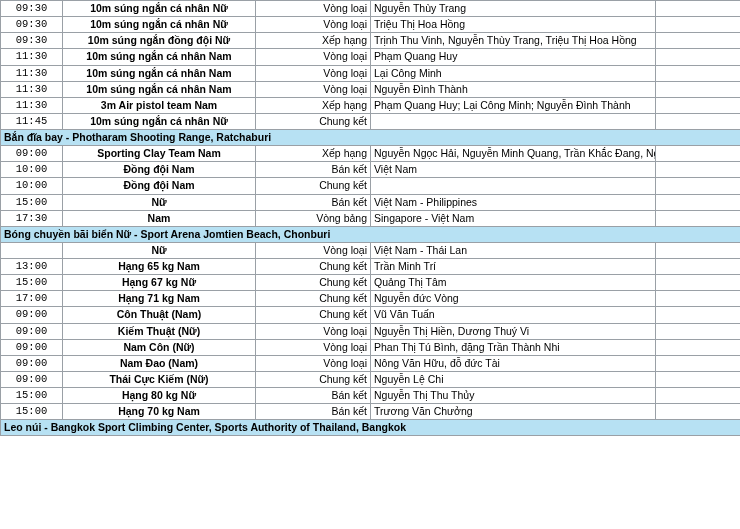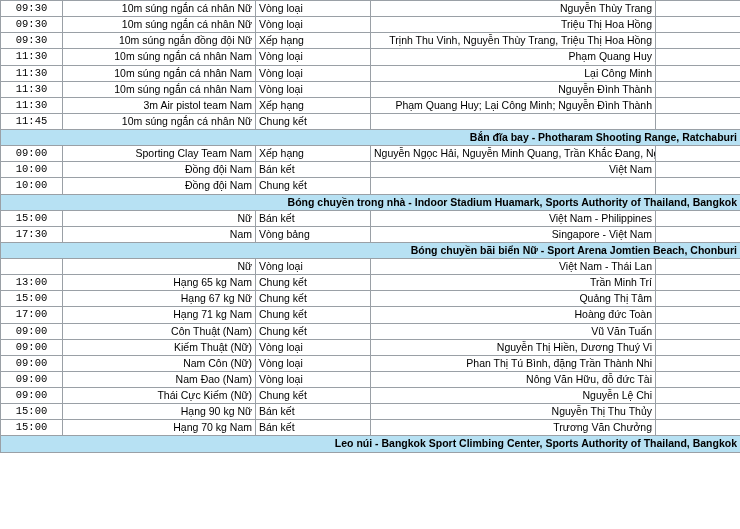--- a/index.html
+++ b/index.html
@@ -35,42 +35,43 @@
     box-sizing: border-box;
     overflow: hidden;
     white-space: nowrap;
   }
   .cell-time {
     text-align: center;
     border-right: 1px solid #3c4043;
     font-family: Liberation Mono, monospace;
   }
   .cell-event {
+    text-align: center;
+    padding-left: 4px;
+    border-right: 1px solid #3c4043;
+    font-weight: bold;
+  }
+  .cell-round {
     text-align: right;
-    padding-left: 4px;
-    border-right: 1px solid #3c4043;
-  }
-  .cell-round {
+    border-right: 1px solid #3c4043;
+  }
+  .cell-athlete {
     text-align: left;
-    border-right: 1px solid #3c4043;
-  }
-  .cell-athlete {
-    text-align: right;
     padding-left: 4px;
     border-right: 1px solid #3c4043;
     white-space: normal;
   }
   .cell-extra {
     text-align: left;
   }
   tr.section-row td.section-header {
     background: #b7e1f3;
     font-weight: bold;
     font-size: 10.5px;
-    text-align: right;
+    text-align: left;
     padding-left: 4px;
     border: 1px solid #3c4043;
     border-left: 1px solid #3c4043;
     border-right: 1px solid #3c4043;
     height: 15px;
     white-space: nowrap;
     overflow: hidden;
     margin-top: 12px;
   }
   tr.tall-row td { height: 26px; }
@@ -160,23 +161,20 @@
         <td class="cell-athlete">Việt Nam</td>
         <td class="cell-extra"></td>
       </tr>
       <tr class="event-row">
         <td class="cell-time">10:00</td>
         <td class="cell-event">Đồng đội Nam</td>
         <td class="cell-round">Chung kết</td>
         <td class="cell-athlete"></td>
         <td class="cell-extra"></td>
       </tr>
-      <tr class="section-row">
-        <td class="section-header" colspan="5">Bóng chuyền trong nhà - Indoor Stadium Huamark, Sports Authority of Thailand, Bangkok</td>
-      </tr>
       <tr class="event-row">
         <td class="cell-time">15:00</td>
         <td class="cell-event">Nữ</td>
         <td class="cell-round">Bán kết</td>
         <td class="cell-athlete">Việt Nam - Philippines</td>
         <td class="cell-extra"></td>
       </tr>
       <tr class="event-row">
         <td class="cell-time">17:30</td>
         <td class="cell-event">Nam</td>
@@ -205,21 +203,21 @@
         <td class="cell-time">15:00</td>
         <td class="cell-event">Hạng 67 kg Nữ</td>
         <td class="cell-round">Chung kết</td>
         <td class="cell-athlete">Quảng Thị Tâm</td>
         <td class="cell-extra"></td>
       </tr>
       <tr class="event-row">
         <td class="cell-time">17:00</td>
         <td class="cell-event">Hạng 71 kg Nam</td>
         <td class="cell-round">Chung kết</td>
-        <td class="cell-athlete">Hoàng đức Toàn</td>
+        <td class="cell-athlete">Nguyễn đức Vòng</td>
         <td class="cell-extra"></td>
       </tr>
       <tr class="event-row">
         <td class="cell-time">09:00</td>
         <td class="cell-event">Côn Thuật (Nam)</td>
         <td class="cell-round">Chung kết</td>
         <td class="cell-athlete">Vũ Văn Tuấn</td>
         <td class="cell-extra"></td>
       </tr>
       <tr class="event-row">
@@ -245,21 +243,21 @@
       </tr>
       <tr class="event-row">
         <td class="cell-time">09:00</td>
         <td class="cell-event">Thái Cực Kiếm (Nữ)</td>
         <td class="cell-round">Chung kết</td>
         <td class="cell-athlete">Nguyễn Lệ Chi</td>
         <td class="cell-extra"></td>
       </tr>
       <tr class="event-row">
         <td class="cell-time">15:00</td>
-        <td class="cell-event">Hạng 90 kg Nữ</td>
+        <td class="cell-event">Hạng 80 kg Nữ</td>
         <td class="cell-round">Bán kết</td>
         <td class="cell-athlete">Nguyễn Thị Thu Thủy</td>
         <td class="cell-extra"></td>
       </tr>
       <tr class="event-row">
         <td class="cell-time">15:00</td>
         <td class="cell-event">Hạng 70 kg Nam</td>
         <td class="cell-round">Bán kết</td>
         <td class="cell-athlete">Trương Văn Chưởng</td>
         <td class="cell-extra"></td>

